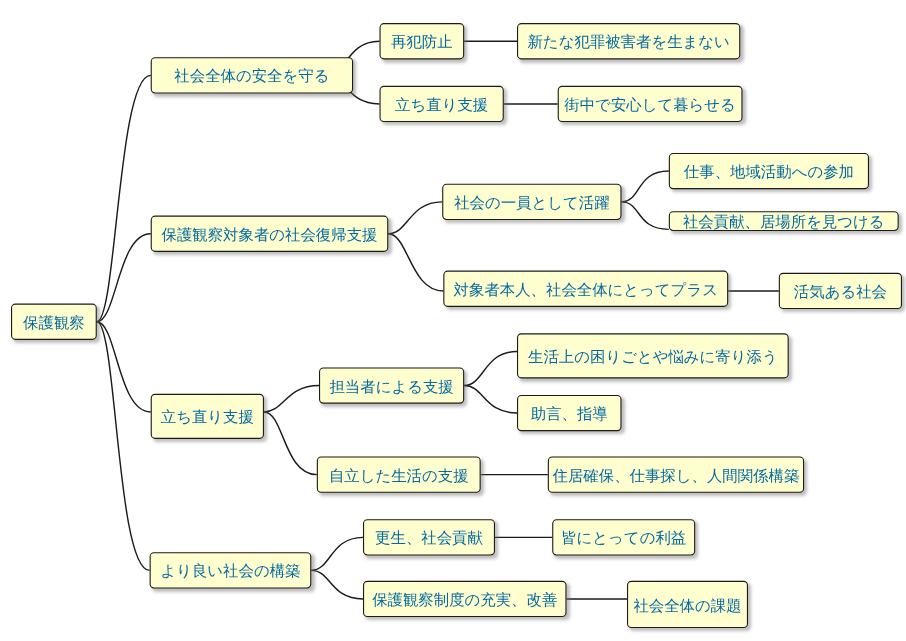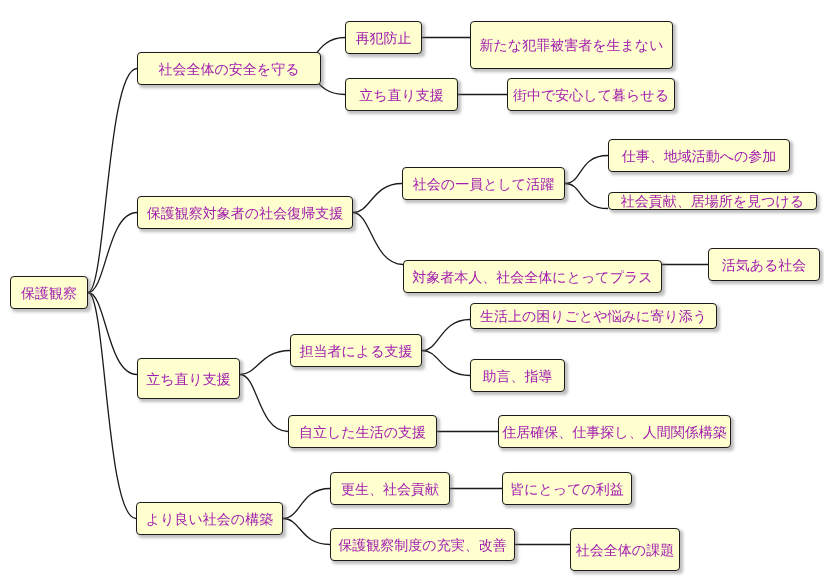--- a/index.html
+++ b/index.html
@@ -30,21 +30,21 @@
   .node {
     position: absolute;
     box-sizing: border-box;
     background: #FEFECE;
     border: 1.5px solid #1b1b1b;
     border-radius: 4px;
     display: flex;
     align-items: center;
     justify-content: center;
     box-shadow: 2.5px 2.5px 3px rgba(110,110,110,0.45);
-    color: #a21caf;
+    color: #0369a1;
     font-size: 14px;
     line-height: 1;
     white-space: nowrap;
     overflow: hidden;
   }
   .node-label {
     display: inline-block;
     padding: 0 2px;
   }
 </style>
@@ -79,54 +79,54 @@
   <div>
       <div class="node" style="left: 10px; top: 276px; width: 78px; height: 33px; background: rgb(254, 254, 206); border-color: rgb(27, 27, 27);">
         <span class="node-label">保護観察</span>
       </div>
       <div class="node" style="left: 137px; top: 52px; width: 184px; height: 33px; background: rgb(254, 254, 206); border-color: rgb(27, 27, 27);">
         <span class="node-label">社会全体の安全を守る</span>
       </div>
       <div class="node" style="left: 345px; top: 21px; width: 77px; height: 33px; background: rgb(254, 254, 206); border-color: rgb(27, 27, 27);">
         <span class="node-label">再犯防止</span>
       </div>
-      <div class="node" style="left: 470px; top: 21px; width: 203px; height: 48px; background: rgb(254, 254, 206); border-color: rgb(27, 27, 27);">
+      <div class="node" style="left: 470px; top: 21px; width: 203px; height: 33px; background: rgb(254, 254, 206); border-color: rgb(27, 27, 27);">
         <span class="node-label">新たな犯罪被害者を生まない</span>
       </div>
       <div class="node" style="left: 345px; top: 78px; width: 113px; height: 33px; background: rgb(254, 254, 206); border-color: rgb(27, 27, 27);">
         <span class="node-label">立ち直り支援</span>
       </div>
       <div class="node" style="left: 507px; top: 78px; width: 168px; height: 33px; background: rgb(254, 254, 206); border-color: rgb(27, 27, 27);">
         <span class="node-label">街中で安心して暮らせる</span>
       </div>
       <div class="node" style="left: 137px; top: 196px; width: 216px; height: 33px; background: rgb(254, 254, 206); border-color: rgb(27, 27, 27);">
         <span class="node-label">保護観察対象者の社会復帰支援</span>
       </div>
       <div class="node" style="left: 402px; top: 167px; width: 163px; height: 33px; background: rgb(254, 254, 206); border-color: rgb(27, 27, 27);">
         <span class="node-label">社会の一員として活躍</span>
       </div>
       <div class="node" style="left: 608px; top: 139px; width: 182px; height: 33px; background: rgb(254, 254, 206); border-color: rgb(27, 27, 27);">
         <span class="node-label">仕事、地域活動への参加</span>
       </div>
       <div class="node" style="left: 608px; top: 192px; width: 209px; height: 18px; background: rgb(254, 254, 206); border-color: rgb(27, 27, 27);">
         <span class="node-label">社会貢献、居場所を見つける</span>
       </div>
-      <div class="node" style="left: 403px; top: 260px; width: 259px; height: 33px; background: rgb(254, 254, 206); border-color: rgb(27, 27, 27);">
+      <div class="node" style="left: 403px; top: 246px; width: 259px; height: 33px; background: rgb(254, 254, 206); border-color: rgb(27, 27, 27);">
         <span class="node-label">対象者本人、社会全体にとってプラス</span>
       </div>
       <div class="node" style="left: 708px; top: 248px; width: 112px; height: 33px; background: rgb(254, 254, 206); border-color: rgb(27, 27, 27);">
         <span class="node-label">活気ある社会</span>
       </div>
       <div class="node" style="left: 137px; top: 358px; width: 103px; height: 41px; background: rgb(254, 254, 206); border-color: rgb(27, 27, 27);">
         <span class="node-label">立ち直り支援</span>
       </div>
       <div class="node" style="left: 290px; top: 334px; width: 132px; height: 33px; background: rgb(254, 254, 206); border-color: rgb(27, 27, 27);">
         <span class="node-label">担当者による支援</span>
       </div>
-      <div class="node" style="left: 470px; top: 303px; width: 247px; height: 26px; background: rgb(254, 254, 206); border-color: rgb(27, 27, 27);">
+      <div class="node" style="left: 470px; top: 303px; width: 247px; height: 41px; background: rgb(254, 254, 206); border-color: rgb(27, 27, 27);">
         <span class="node-label">生活上の困りごとや悩みに寄り添う</span>
       </div>
       <div class="node" style="left: 470px; top: 359px; width: 95px; height: 33px; background: rgb(254, 254, 206); border-color: rgb(27, 27, 27); text-align: right;">
         <span class="node-label">助言、指導</span>
       </div>
       <div class="node" style="left: 288px; top: 415px; width: 149px; height: 33px; background: rgb(254, 254, 206); border-color: rgb(27, 27, 27);">
         <span class="node-label">自立した生活の支援</span>
       </div>
       <div class="node" style="left: 498px; top: 415px; width: 233px; height: 33px; background: rgb(254, 254, 206); border-color: rgb(27, 27, 27);">
         <span class="node-label">住居確保、仕事探し、人間関係構築</span>

